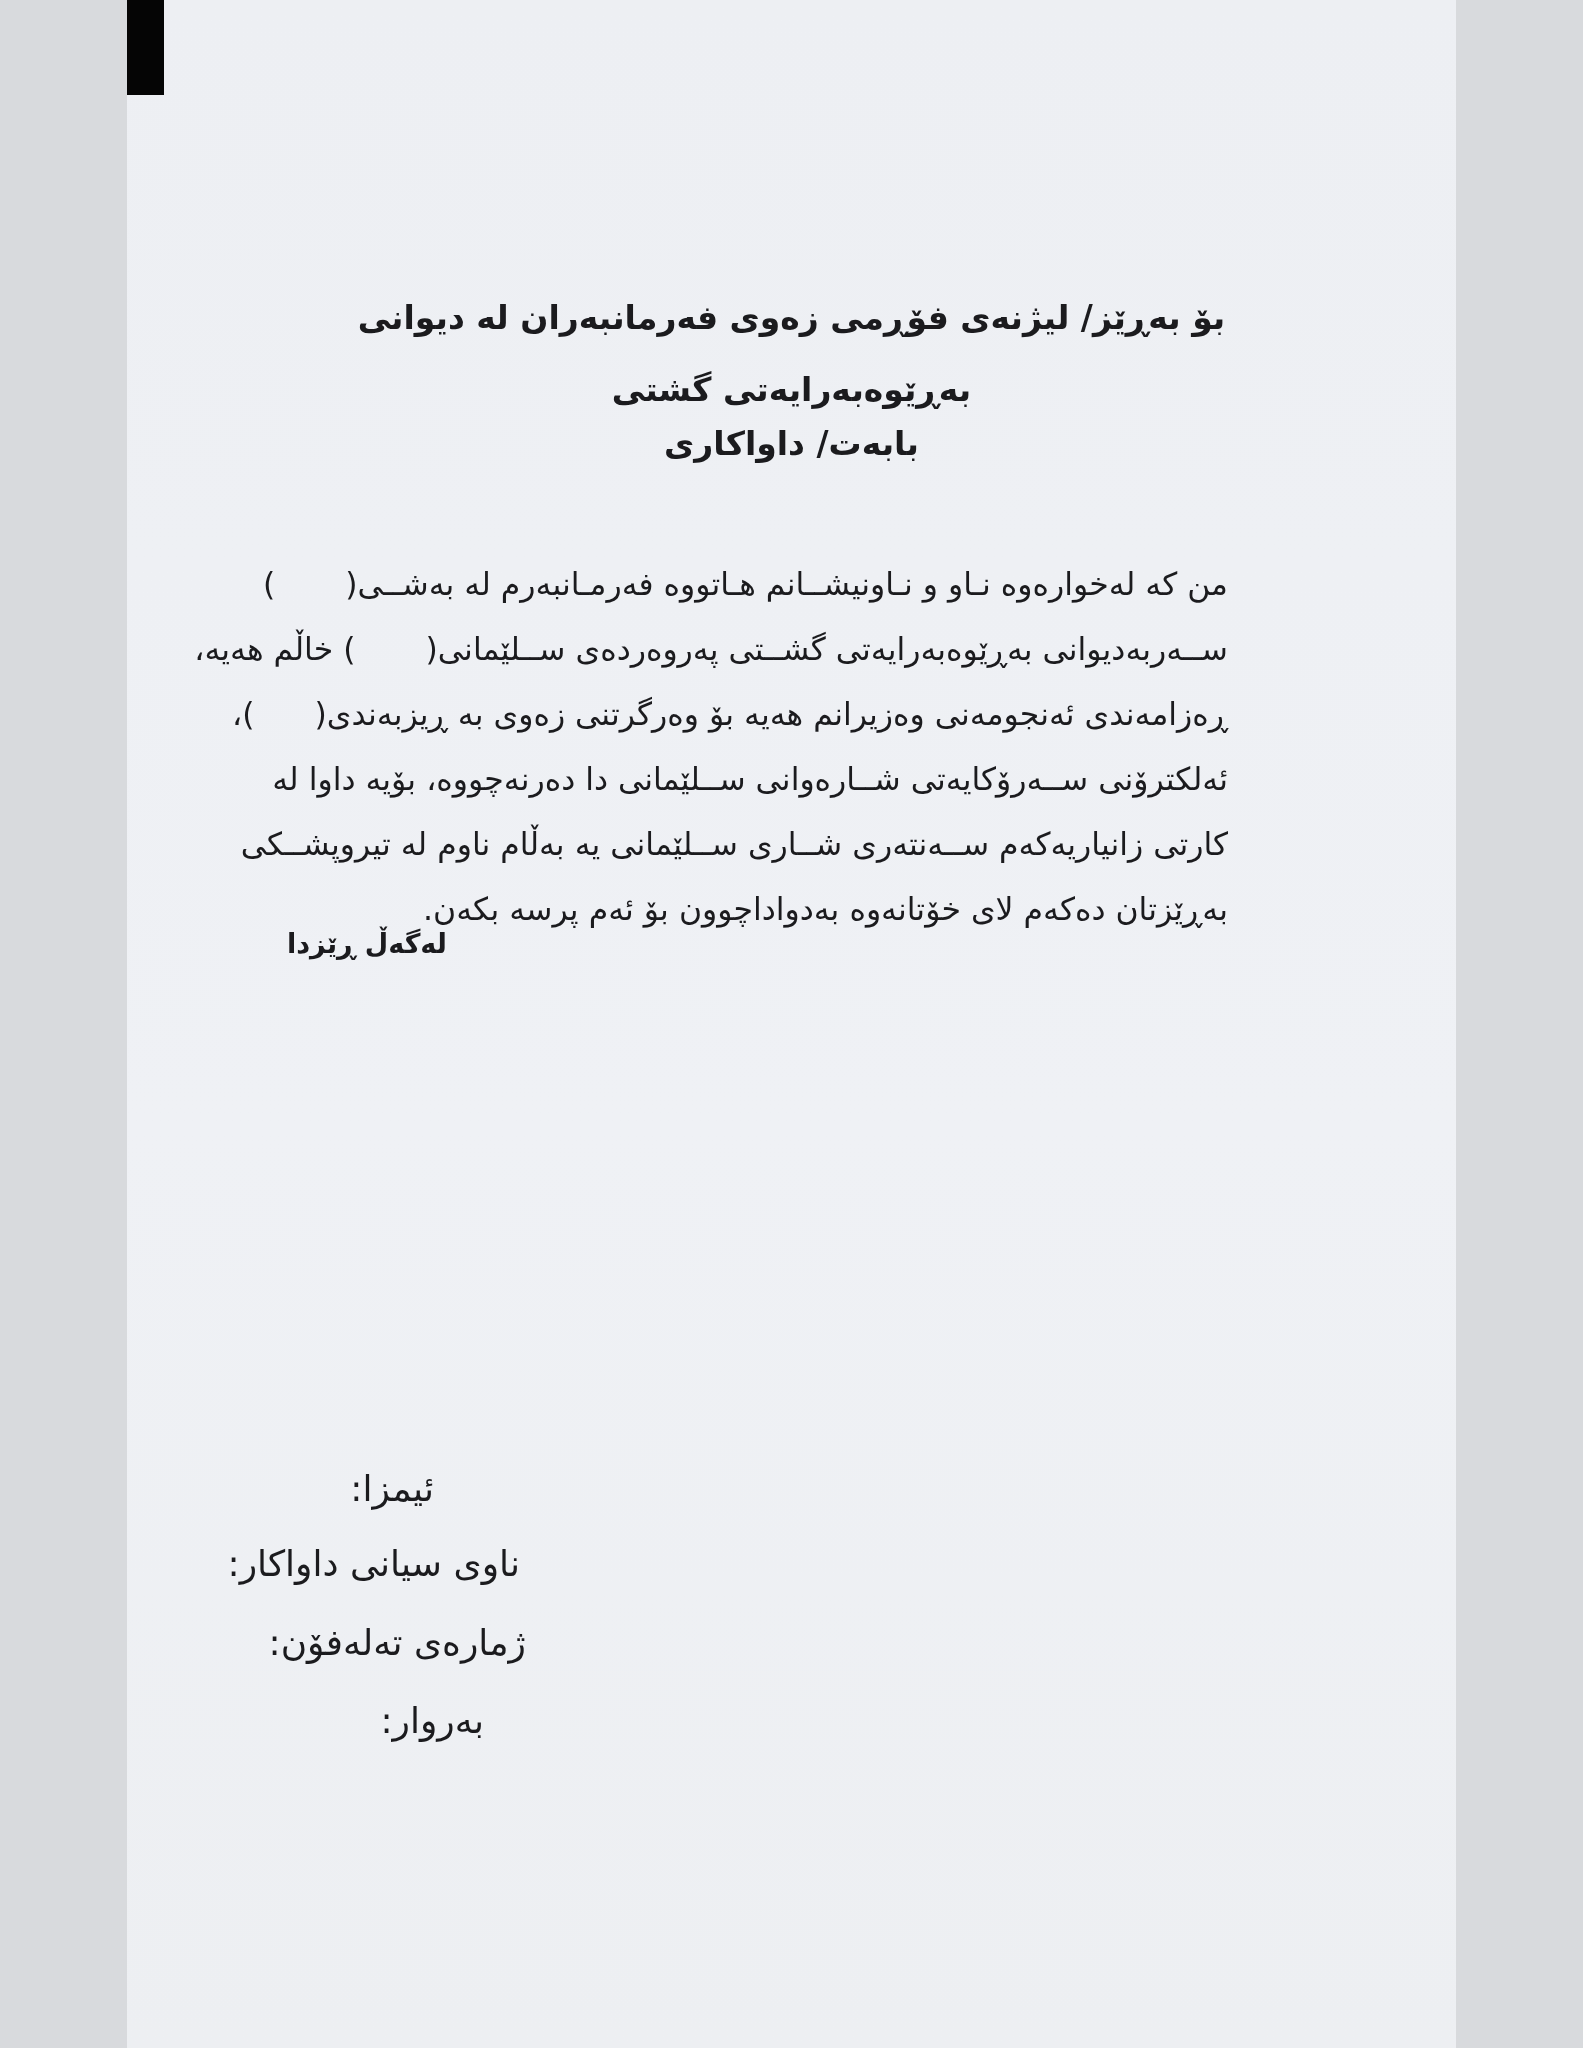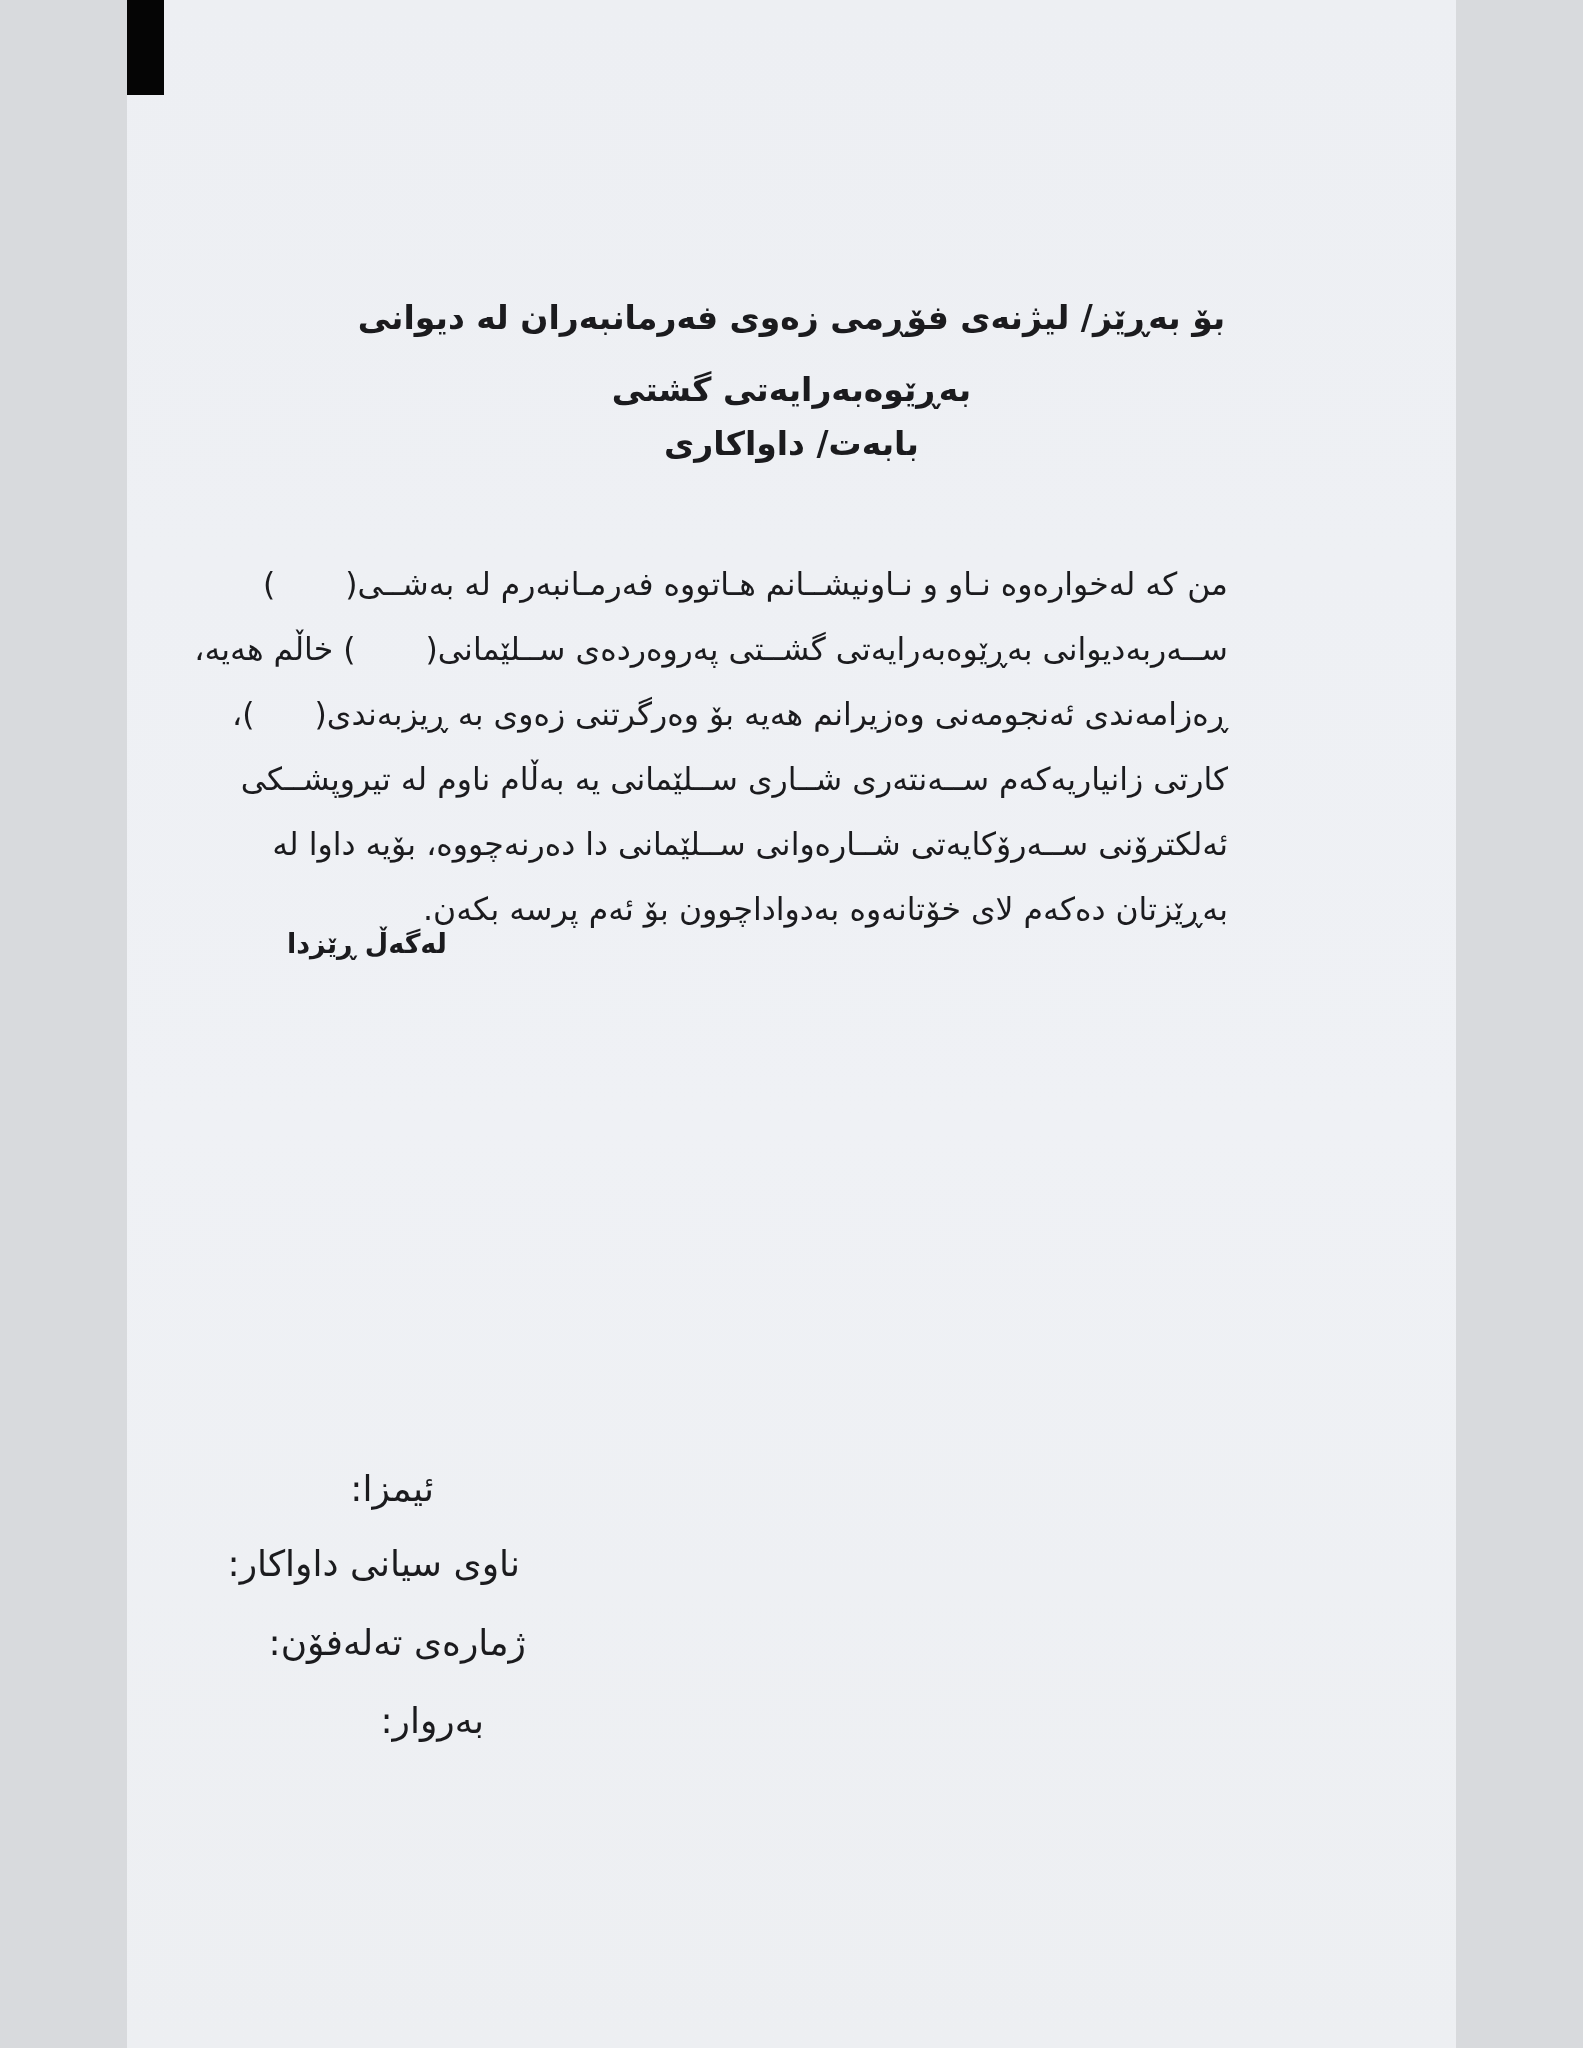--- a/index.html
+++ b/index.html
@@ -86,22 +86,22 @@
   <div class="title-block">
     <div>بۆ بەڕێز/ لیژنەی فۆڕمی زەوی فەرمانبەران لە دیوانی بەڕێوەبەرایەتی گشتی</div>
   </div>
 
   <div class="subject-line">بابەت/ داواكاری</div>
 
   <div class="body-block">
     <div class="body-line">من كە لەخوارەوە نـاو و نـاونیشــانم هـاتووە فەرمـانبەرم لە بەشــی(&nbsp;&nbsp;&nbsp;&nbsp;&nbsp;&nbsp;&nbsp;)</div>
     <div class="body-line">ســەربەدیوانی بەڕێوەبەرایەتی گشــتی پەروەردەی ســلێمانی(&nbsp;&nbsp;&nbsp;&nbsp;&nbsp;&nbsp;&nbsp;) خاڵم هەیە،</div>
     <div class="body-line">ڕەزامەندی ئەنجومەنی وەزیرانم هەیە بۆ وەرگرتنی زەوی بە ڕیزبەندی(&nbsp;&nbsp;&nbsp;&nbsp;&nbsp;&nbsp;)،</div>
+    <div class="body-line">ئەلكترۆنی ســەرۆكایەتی شــارەوانی ســلێمانی دا دەرنەچووە، بۆیە داوا لە</div>
     <div class="body-line">كارتی زانیاریەكەم ســەنتەری شــاری ســلێمانی یە بەڵام ناوم لە تیروپشــكی</div>
-    <div class="body-line">ئەلكترۆنی ســەرۆكایەتی شــارەوانی ســلێمانی دا دەرنەچووە، بۆیە داوا لە</div>
     <div class="body-line last">بەڕێزتان دەكەم لای خۆتانەوە بەدواداچوون بۆ ئەم پرسە بكەن.</div>
   </div>
 
   <div class="closing-line">لەگەڵ ڕێزدا</div>
 
   <div class="sig-label sig-signature">ئیمزا:</div>
 
   <div class="sig-label sig-name">ناوی سیانی داواكار:</div>
 
   <div class="sig-label sig-phone">ژمارەی تەلەفۆن:</div>

